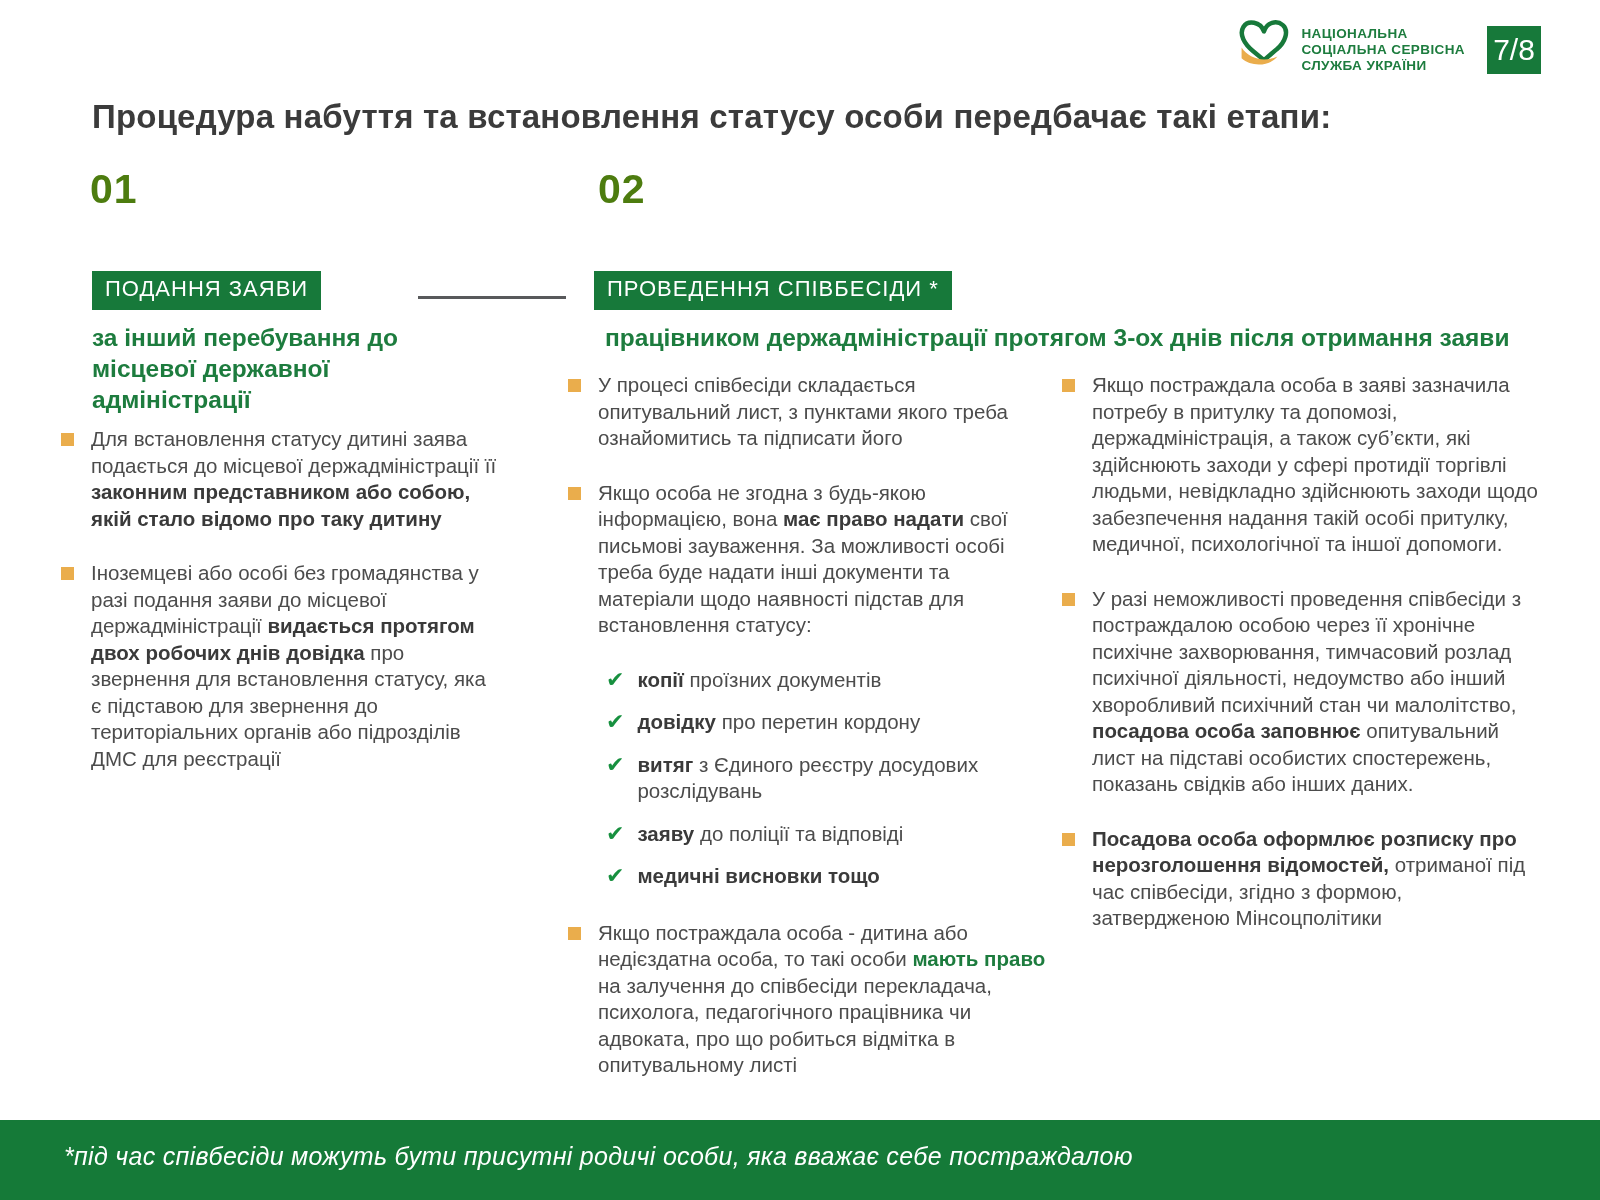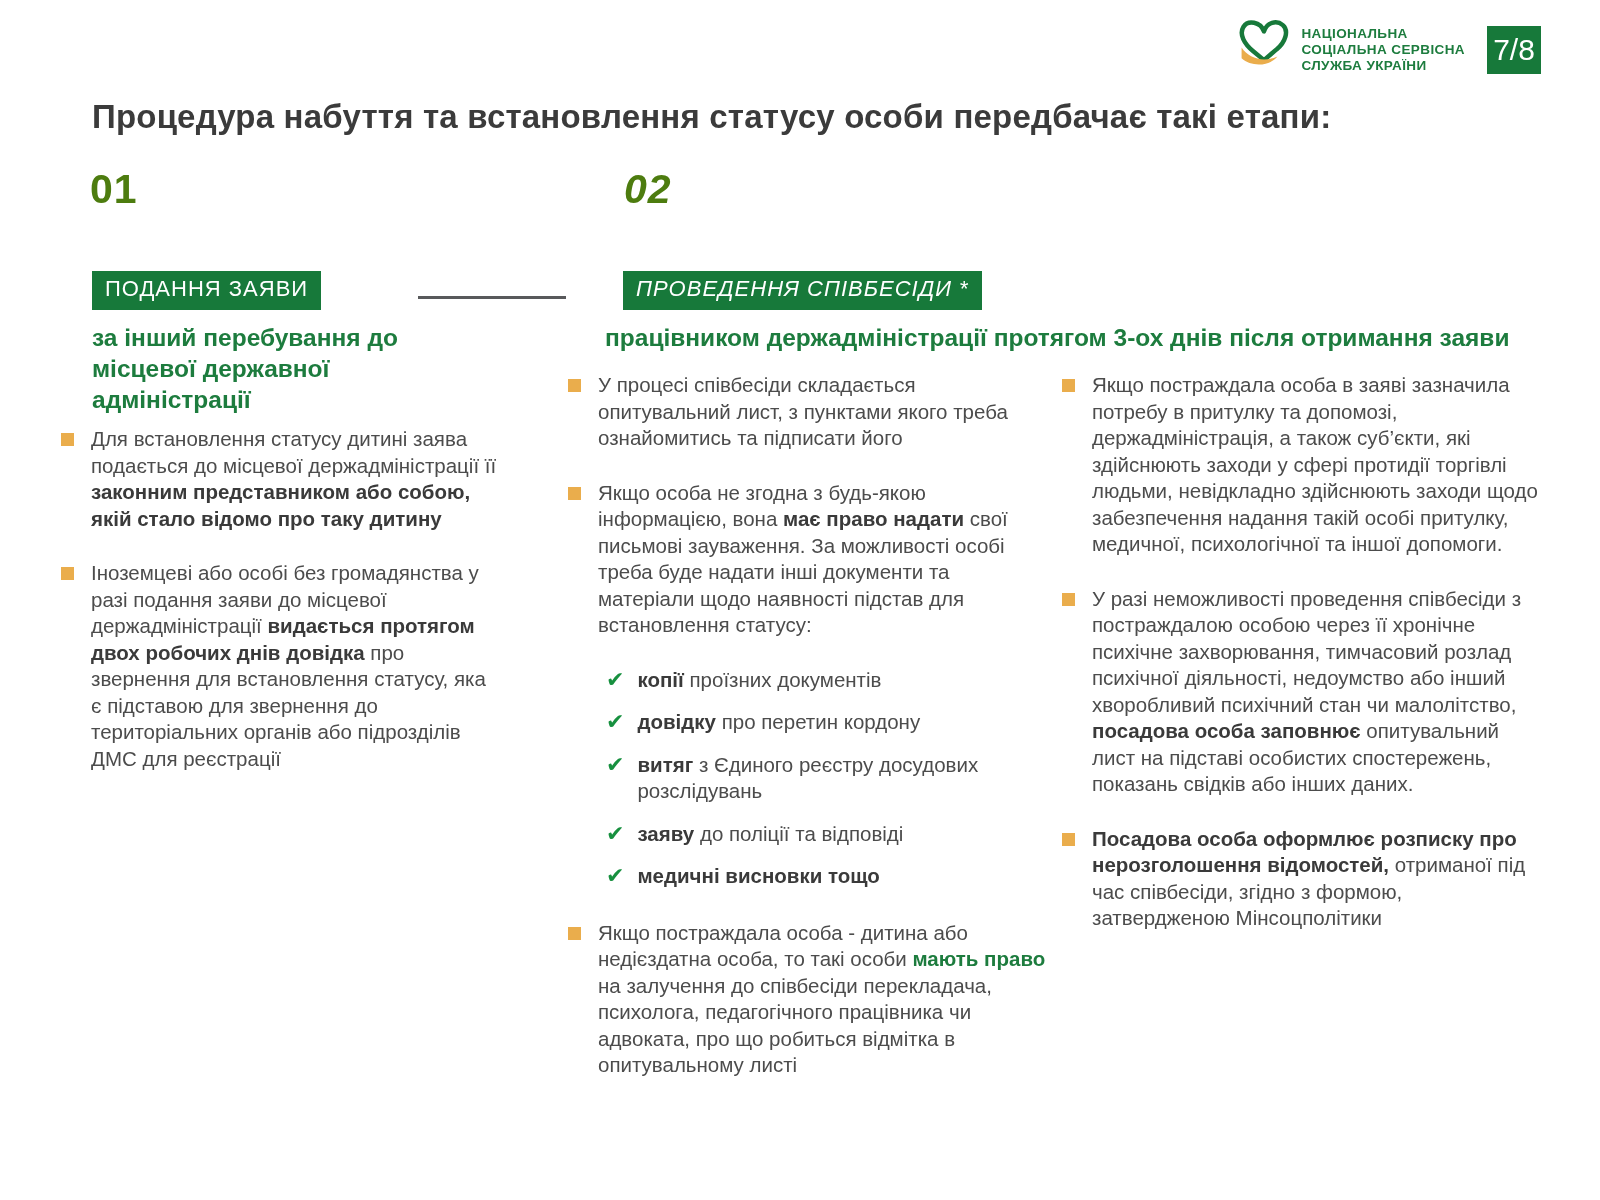--- a/index.html
+++ b/index.html
@@ -26,30 +26,30 @@
     position:absolute; left:92px; top:98px; width:1460px;
     font-size:33px; font-weight:700; color:#3b3b3b; letter-spacing:0.2px;
   }
 
   
   .stepnum {
     position:absolute; top:166px; font-size:41px; font-weight:800; color:#4d7c0f;
     letter-spacing:1px;
   }
   .num01 { left:90px; }
-  .num02 { left:624px;font-style:italic; }
+  .num02 { left:598px; }
 
   
   .steplabel {
     position:absolute; top:271px; background:#17793a; color:#ffffff;
     font-size:22px; font-weight:500; letter-spacing:1px;
     padding:5px 13px 8px 13px; white-space:nowrap;
   }
   .label01 { left:92px; }
-  .label02 { left:623px;font-style:italic; }
+  .label02 { left:594px; }
   .connector { position:absolute; left:418px; top:296px; width:148px; height:3px; background:#58595b; }
 
   
   .subtitle {
     position:absolute; color:#1d7c3e; font-weight:600;
     font-size:24.5px; line-height:31px;
   }
   .sub01 { left:92px; top:322px; width:400px; }
   .sub02 { left:605px; top:322px; white-space:nowrap; }
 
@@ -176,14 +176,17 @@
       <div class="li">
         <span class="sq"></span>
         <div class="litext"><span>У разі неможливості проведення співбесіди з постраждалою особою через її хронічне психічне захворювання, тимчасовий розлад психічної діяльності, недоумство або інший хворобливий психічний стан чи малолітство, </span><span class="b">посадова особа заповнює</span><span> опитувальний лист на підставі особистих спостережень, показань свідків або інших даних.</span></div>
       </div>
       <div class="li">
         <span class="sq"></span>
         <div class="litext"><span class="b">Посадова особа оформлює розписку про нерозголошення відомостей,</span><span> отриманої під час співбесіди, згідно з формою, затвердженою Мінсоцполітики</span></div>
       </div>
     </div>
 
+  <div class="footer">
+    <div class="footer-note">*під час співбесіди можуть бути присутні родичі особи, яка вважає себе постраждалою</div>
+  </div>
 
 </div>
 
 </body></html>

